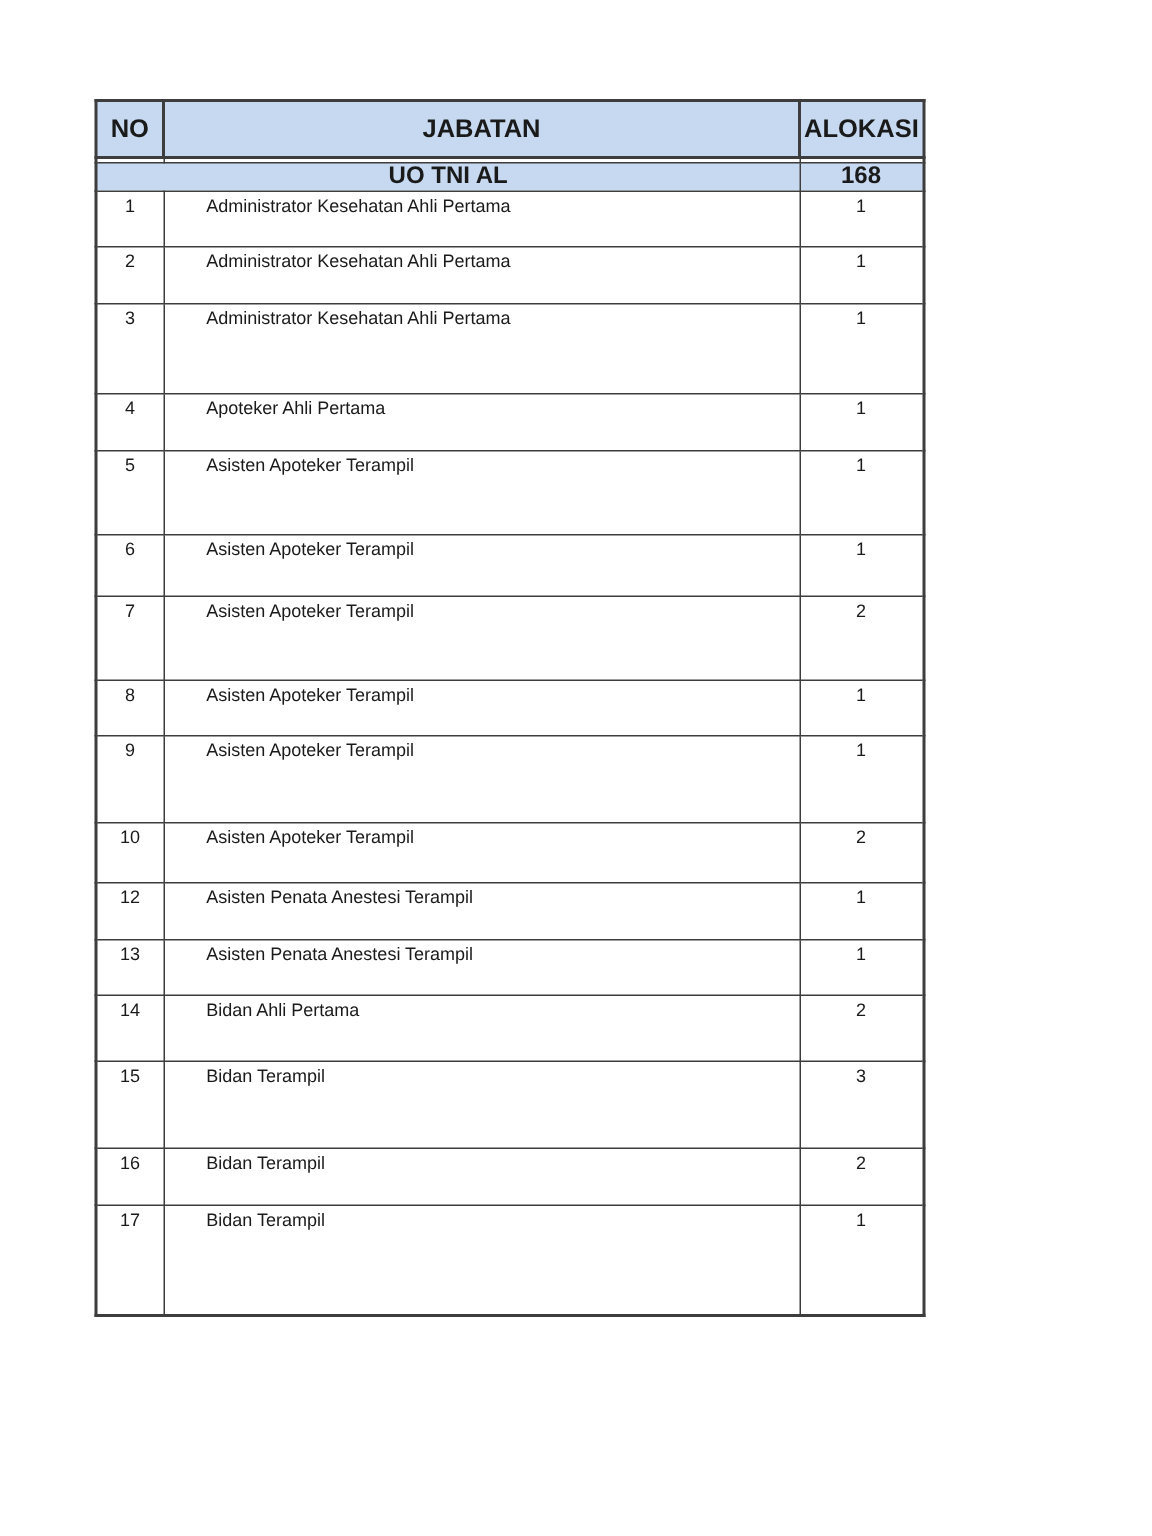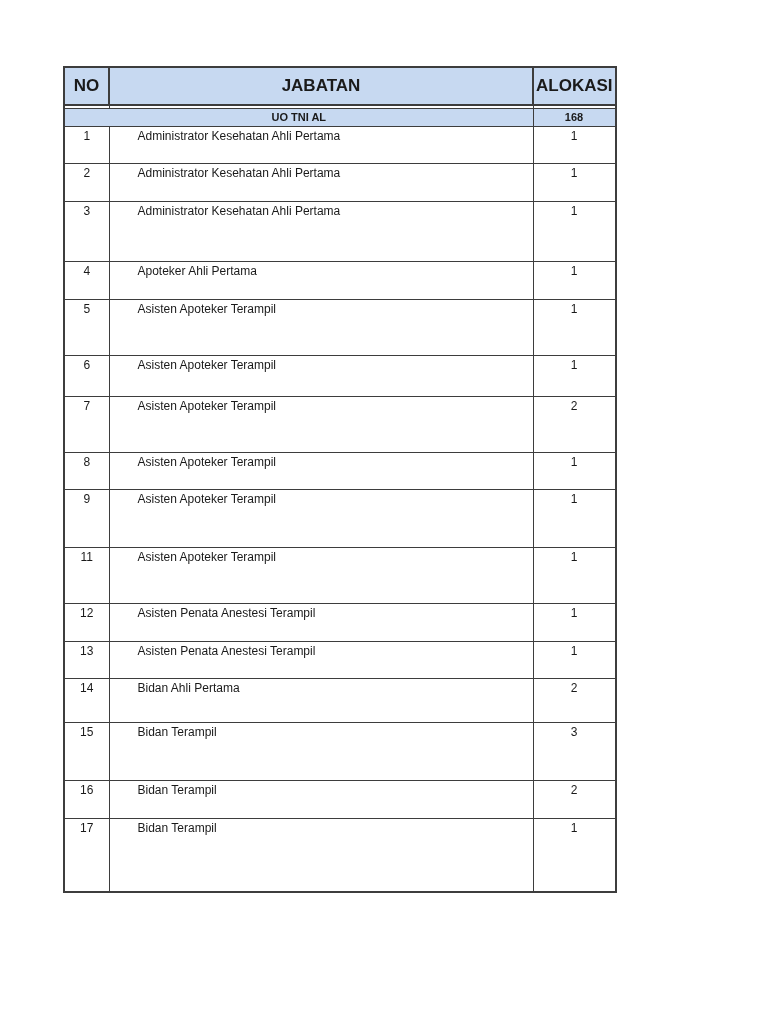--- a/index.html
+++ b/index.html
@@ -47,21 +47,21 @@
     background:var(--page-bg);
     border:1.5px solid var(--border);
     height:3px;
     padding:0;
     line-height:0;
     font-size:0;
   }
   .group-row td{
     background:var(--header-bg);
     border:1.5px solid var(--border);
-    font-size:11px;
+    font-size:16px;
     font-weight:bold;
     text-align:center;
     vertical-align:middle;
     height:18px;
     padding:0;
   }
   .data-row td{
     border:1.5px solid var(--border);
     font-size:12px;
     vertical-align:top;
@@ -138,24 +138,24 @@
         <tr class="data-row" style="height: 37px;">
     <td class="cell-no">8</td>
     <td class="cell-jab">Asisten Apoteker Terampil</td>
     <td class="cell-alo">1</td>
   </tr>
         <tr class="data-row" style="height: 58px;">
     <td class="cell-no">9</td>
     <td class="cell-jab">Asisten Apoteker Terampil</td>
     <td class="cell-alo">1</td>
   </tr>
-        <tr class="data-row" style="height: 56px;">
-    <td class="cell-no">11</td>
+        <tr class="data-row" style="height: 40px;">
+    <td class="cell-no">10</td>
     <td class="cell-jab">Asisten Apoteker Terampil</td>
-    <td class="cell-alo">1</td>
+    <td class="cell-alo">2</td>
   </tr>
         <tr class="data-row" style="height: 38px;">
     <td class="cell-no">12</td>
     <td class="cell-jab">Asisten Penata Anestesi Terampil</td>
     <td class="cell-alo">1</td>
   </tr>
         <tr class="data-row" style="height: 37px;">
     <td class="cell-no">13</td>
     <td class="cell-jab">Asisten Penata Anestesi Terampil</td>
     <td class="cell-alo">1</td>

